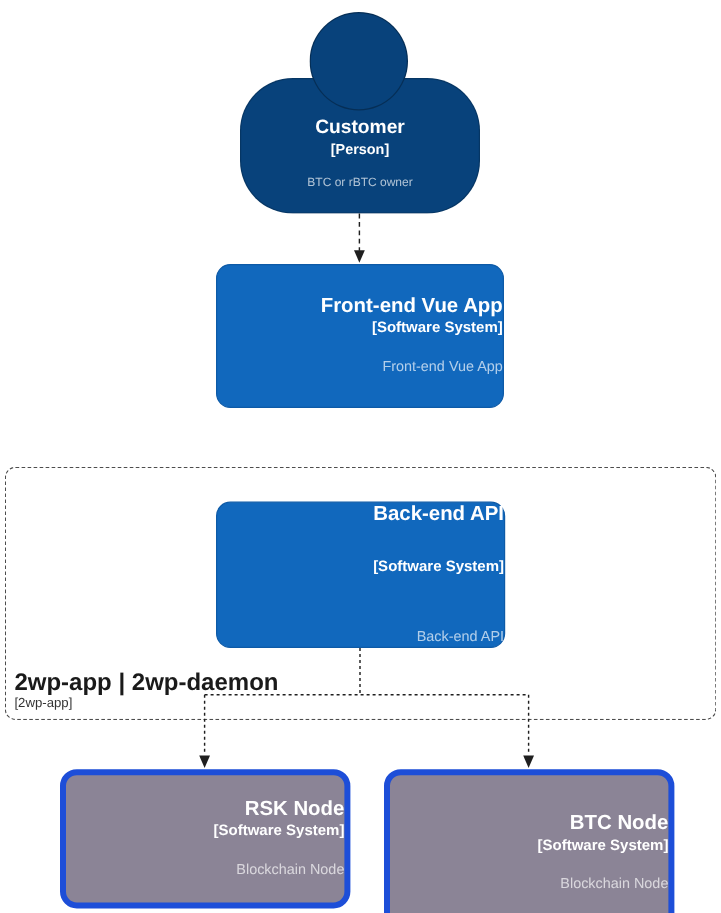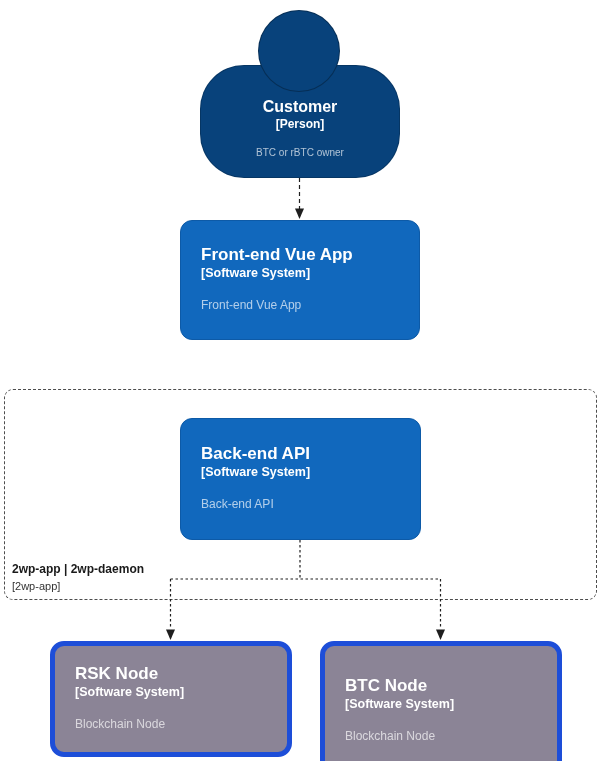--- a/index.html
+++ b/index.html
@@ -14,27 +14,27 @@
   .conn{fill:none;stroke:#1f1f1f;stroke-width:1.2;}
   .conn.coarse{stroke-dasharray:4 3;}
   .conn.fine{stroke-dasharray:2.5 2.5;}
   .arrowhead{fill:#1f1f1f;}
   
   .boundary{
     position:absolute;left:4px;top:389px;width:591px;height:209px;
     border:1.4px dashed #4d4d4d;border-radius:9px;z-index:1;background:transparent;
   }
   .boundary-label{position:absolute;left:7px;bottom:6px;text-align:left;}
-  .b-title{font-size:12px;font-weight:bold;color:#1a1a1a;line-height:19px;}
+  .b-title{font-size:20px;font-weight:bold;color:#1a1a1a;line-height:19px;}
   .b-sub{font-size:11px;color:#333333;line-height:14px;}
   
   .sysbox{
     position:absolute;z-index:2;border-radius:12px;
-    display:flex;flex-direction:column;align-items:flex-start;justify-content:center;
-    text-align:center;color:#ffffff;padding-bottom:4px;box-sizing:border-box;padding-left:20px;
+    display:flex;flex-direction:column;align-items:flex-end;justify-content:center;
+    text-align:center;color:#ffffff;padding-bottom:4px;box-sizing:border-box;
   }
   .blue{background:#1168bd;border:1px solid #0d5aa7;}
   .gray{background:#8b8496;border:5px solid #1d4ed8;border-radius:14px;}
   .node-title{font-size:17px;font-weight:bold;line-height:21px;color:#ffffff;}
   .node-type{font-size:12.5px;line-height:17px;color:#ffffff;font-weight:bold;}
   .node-desc{font-size:12px;line-height:16px;margin-top:15px;color:rgba(255,255,255,0.68);}
   
   .person-head{
     position:absolute;left:258px;top:10px;width:82px;height:82px;border-radius:50%;
     background:#08427b;border:1px solid rgba(0,0,0,0.30);z-index:3;box-sizing:border-box;
@@ -43,21 +43,21 @@
     position:absolute;left:200px;top:65px;width:200px;height:113px;border-radius:44px;
     background:#08427b;border:1px solid rgba(0,0,0,0.18);z-index:2;box-sizing:border-box;
     display:flex;flex-direction:column;align-items:center;justify-content:center;
     text-align:center;color:#ffffff;padding-top:14px;
   }
   .person-body .node-title{font-size:16px;line-height:19px;}
   .person-body .node-type{font-size:12px;line-height:16px;}
   .person-body .node-desc{font-size:10px;line-height:16px;margin-top:13px;}
   
   .frontend{left:180px;top:220px;width:240px;height:120px;}
-  .backend{left:180px;top:418px;width:241px;height:122px;}
+  .backend{left:180px;top:418px;width:241px;height:122px;gap:26px;}
   .rsk{left:50px;top:641px;width:242px;height:116px;}
   .btc{left:320px;top:641px;width:242px;height:140px;}
 </style>
 </head>
 <body>
 
 <div class="canvas">
 
   <div class="boundary">
     <div class="boundary-label">

